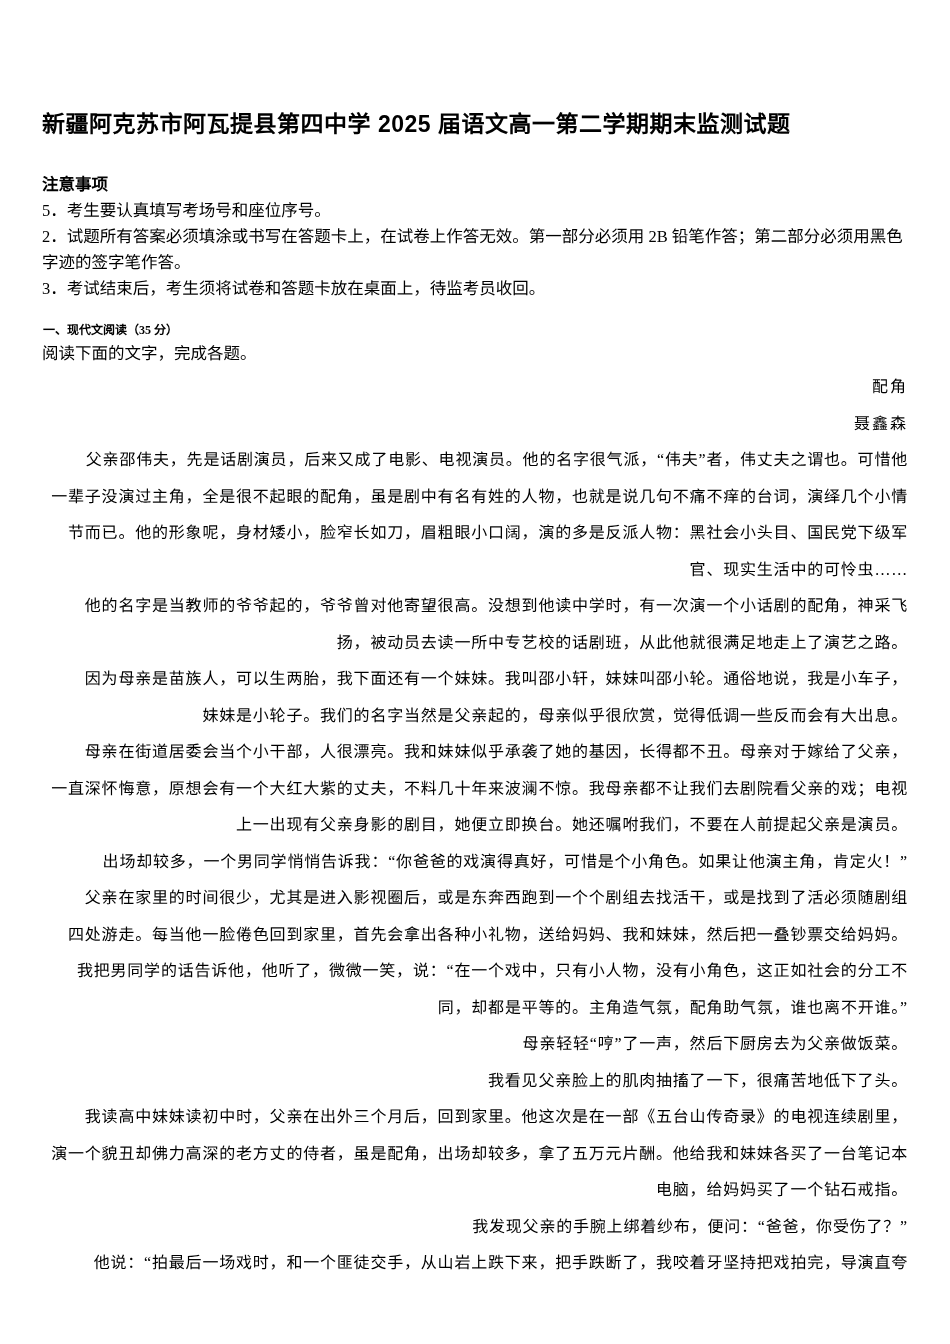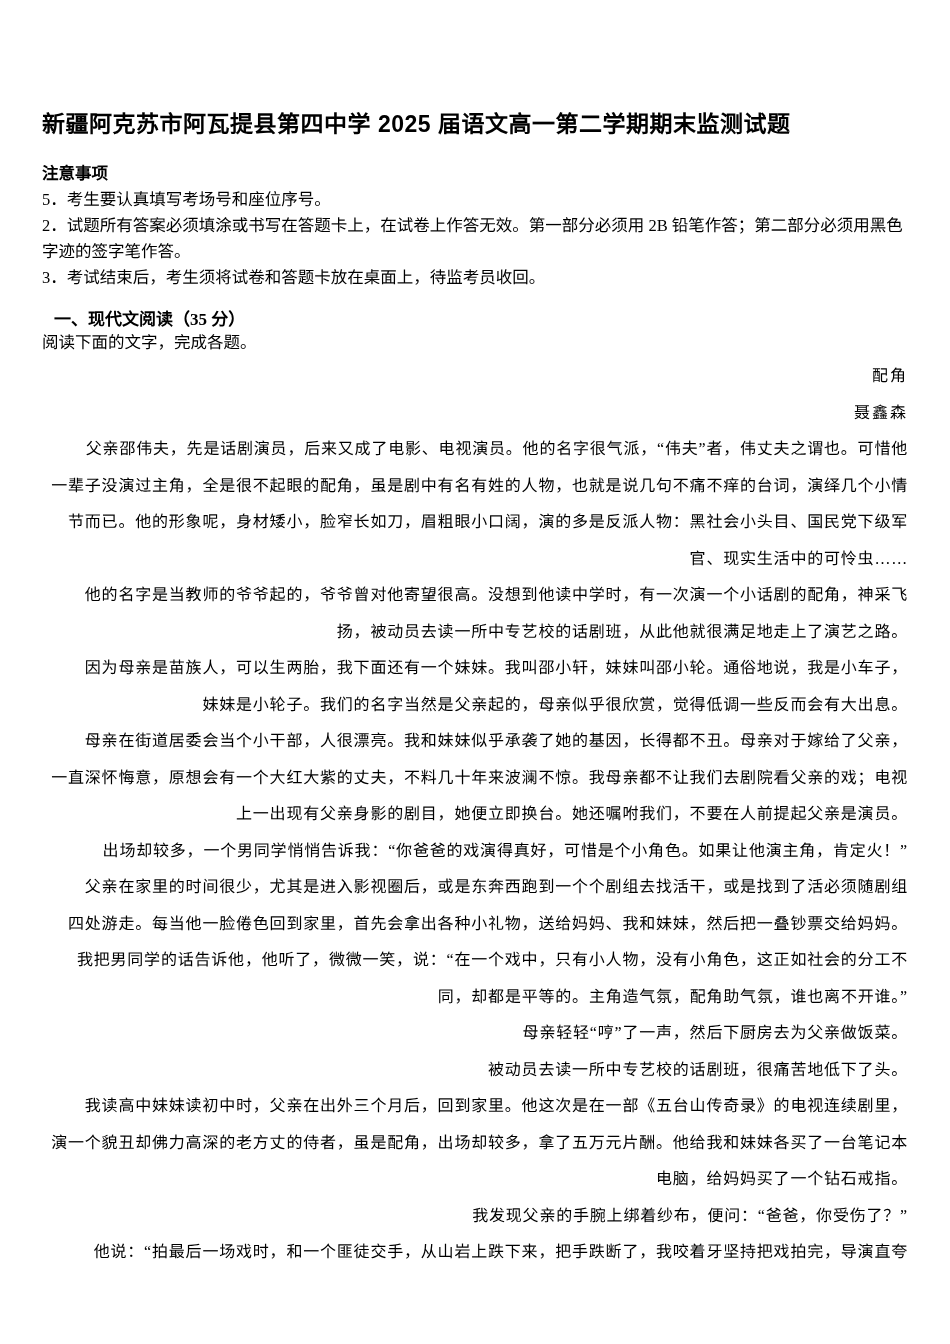--- a/index.html
+++ b/index.html
@@ -23,29 +23,29 @@
   .paper-title {
     margin: 108px 0 0 0;
     text-align: left;
     font-family: "Liberation Sans", sans-serif;
     font-weight: 700;
     font-size: 23px;
     line-height: 32px;
     letter-spacing: 0.5px;
   }
   .notice {
-    margin-top: 21px;
+    margin-top: 32px;
     font-size: 16.5px;
     line-height: 26px;
   }
   .notice p { margin: 0; }
   .notice-heading { font-weight: 700; }
   .section-heading {
-    margin: 17px 0 0 12px;
-    font-size: 17px;
+    margin: 17px 0 0 1px;
+    font-size: 12px;
     line-height: 23px;
     font-weight: 700;
   }
   .instruction {
     margin: 0;
     font-size: 16.5px;
     line-height: 23px;
   }
   .article {
     margin-top: 4px;
@@ -82,20 +82,20 @@
       <p class="article-title">配角</p>
       <p class="article-author">聂鑫森</p>
       <p class="para">父亲邵伟夫，先是话剧演员，后来又成了电影、电视演员。他的名字很气派，“伟夫”者，伟丈夫之谓也。可惜他一辈子没演过主角，全是很不起眼的配角，虽是剧中有名有姓的人物，也就是说几句不痛不痒的台词，演绎几个小情节而已。他的形象呢，身材矮小，脸窄长如刀，眉粗眼小口阔，演的多是反派人物：黑社会小头目、国民党下级军官、现实生活中的可怜虫……</p>
       <p class="para">他的名字是当教师的爷爷起的，爷爷曾对他寄望很高。没想到他读中学时，有一次演一个小话剧的配角，神采飞扬，被动员去读一所中专艺校的话剧班，从此他就很满足地走上了演艺之路。</p>
       <p class="para">因为母亲是苗族人，可以生两胎，我下面还有一个妹妹。我叫邵小轩，妹妹叫邵小轮。通俗地说，我是小车子，妹妹是小轮子。我们的名字当然是父亲起的，母亲似乎很欣赏，觉得低调一些反而会有大出息。</p>
       <p class="para">母亲在街道居委会当个小干部，人很漂亮。我和妹妹似乎承袭了她的基因，长得都不丑。母亲对于嫁给了父亲，一直深怀悔意，原想会有一个大红大紫的丈夫，不料几十年来波澜不惊。我母亲都不让我们去剧院看父亲的戏；电视上一出现有父亲身影的剧目，她便立即换台。她还嘱咐我们，不要在人前提起父亲是演员。</p>
       <p class="para">出场却较多，一个男同学悄悄告诉我：“你爸爸的戏演得真好，可惜是个小角色。如果让他演主角，肯定火！”</p>
       <p class="para">父亲在家里的时间很少，尤其是进入影视圈后，或是东奔西跑到一个个剧组去找活干，或是找到了活必须随剧组四处游走。每当他一脸倦色回到家里，首先会拿出各种小礼物，送给妈妈、我和妹妹，然后把一叠钞票交给妈妈。</p>
       <p class="para">我把男同学的话告诉他，他听了，微微一笑，说：“在一个戏中，只有小人物，没有小角色，这正如社会的分工不同，却都是平等的。主角造气氛，配角助气氛，谁也离不开谁。”</p>
       <p class="para">母亲轻轻“哼”了一声，然后下厨房去为父亲做饭菜。</p>
-      <p class="para">被动员去读一所中专艺校的话剧班，很痛苦地低下了头。</p>
+      <p class="para">我看见父亲脸上的肌肉抽搐了一下，很痛苦地低下了头。</p>
       <p class="para">我读高中妹妹读初中时，父亲在出外三个月后，回到家里。他这次是在一部《五台山传奇录》的电视连续剧里，演一个貌丑却佛力高深的老方丈的侍者，虽是配角，出场却较多，拿了五万元片酬。他给我和妹妹各买了一台笔记本电脑，给妈妈买了一个钻石戒指。</p>
       <p class="para">我发现父亲的手腕上绑着纱布，便问：“爸爸，你受伤了？”</p>
       <p class="para">他说：“拍最后一场戏时，和一个匪徒交手，从山岩上跌下来，把手跌断了，我咬着牙坚持把戏拍完，导演直夸</p>
     </div>
   </section>
 
 </div>
 
 </body></html>

